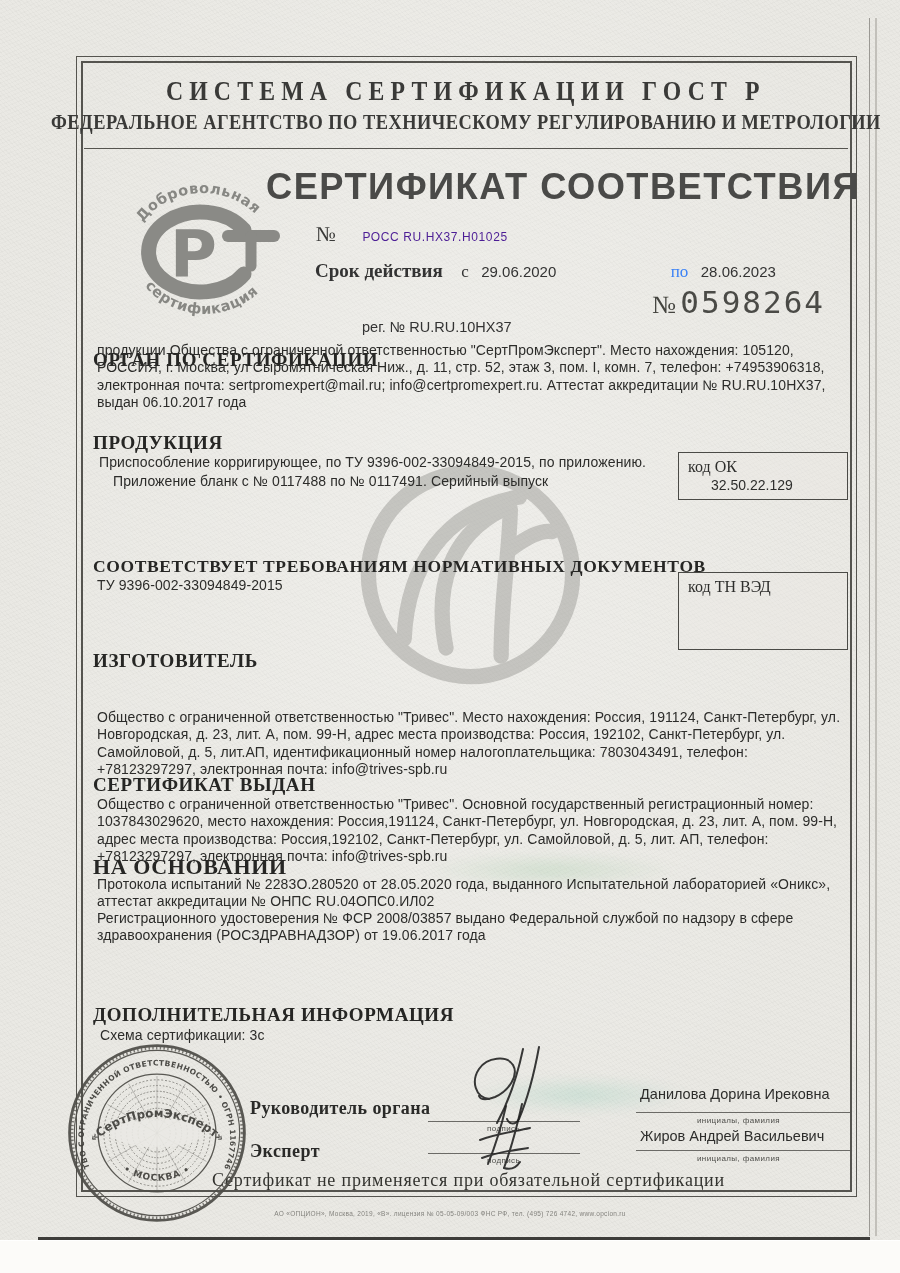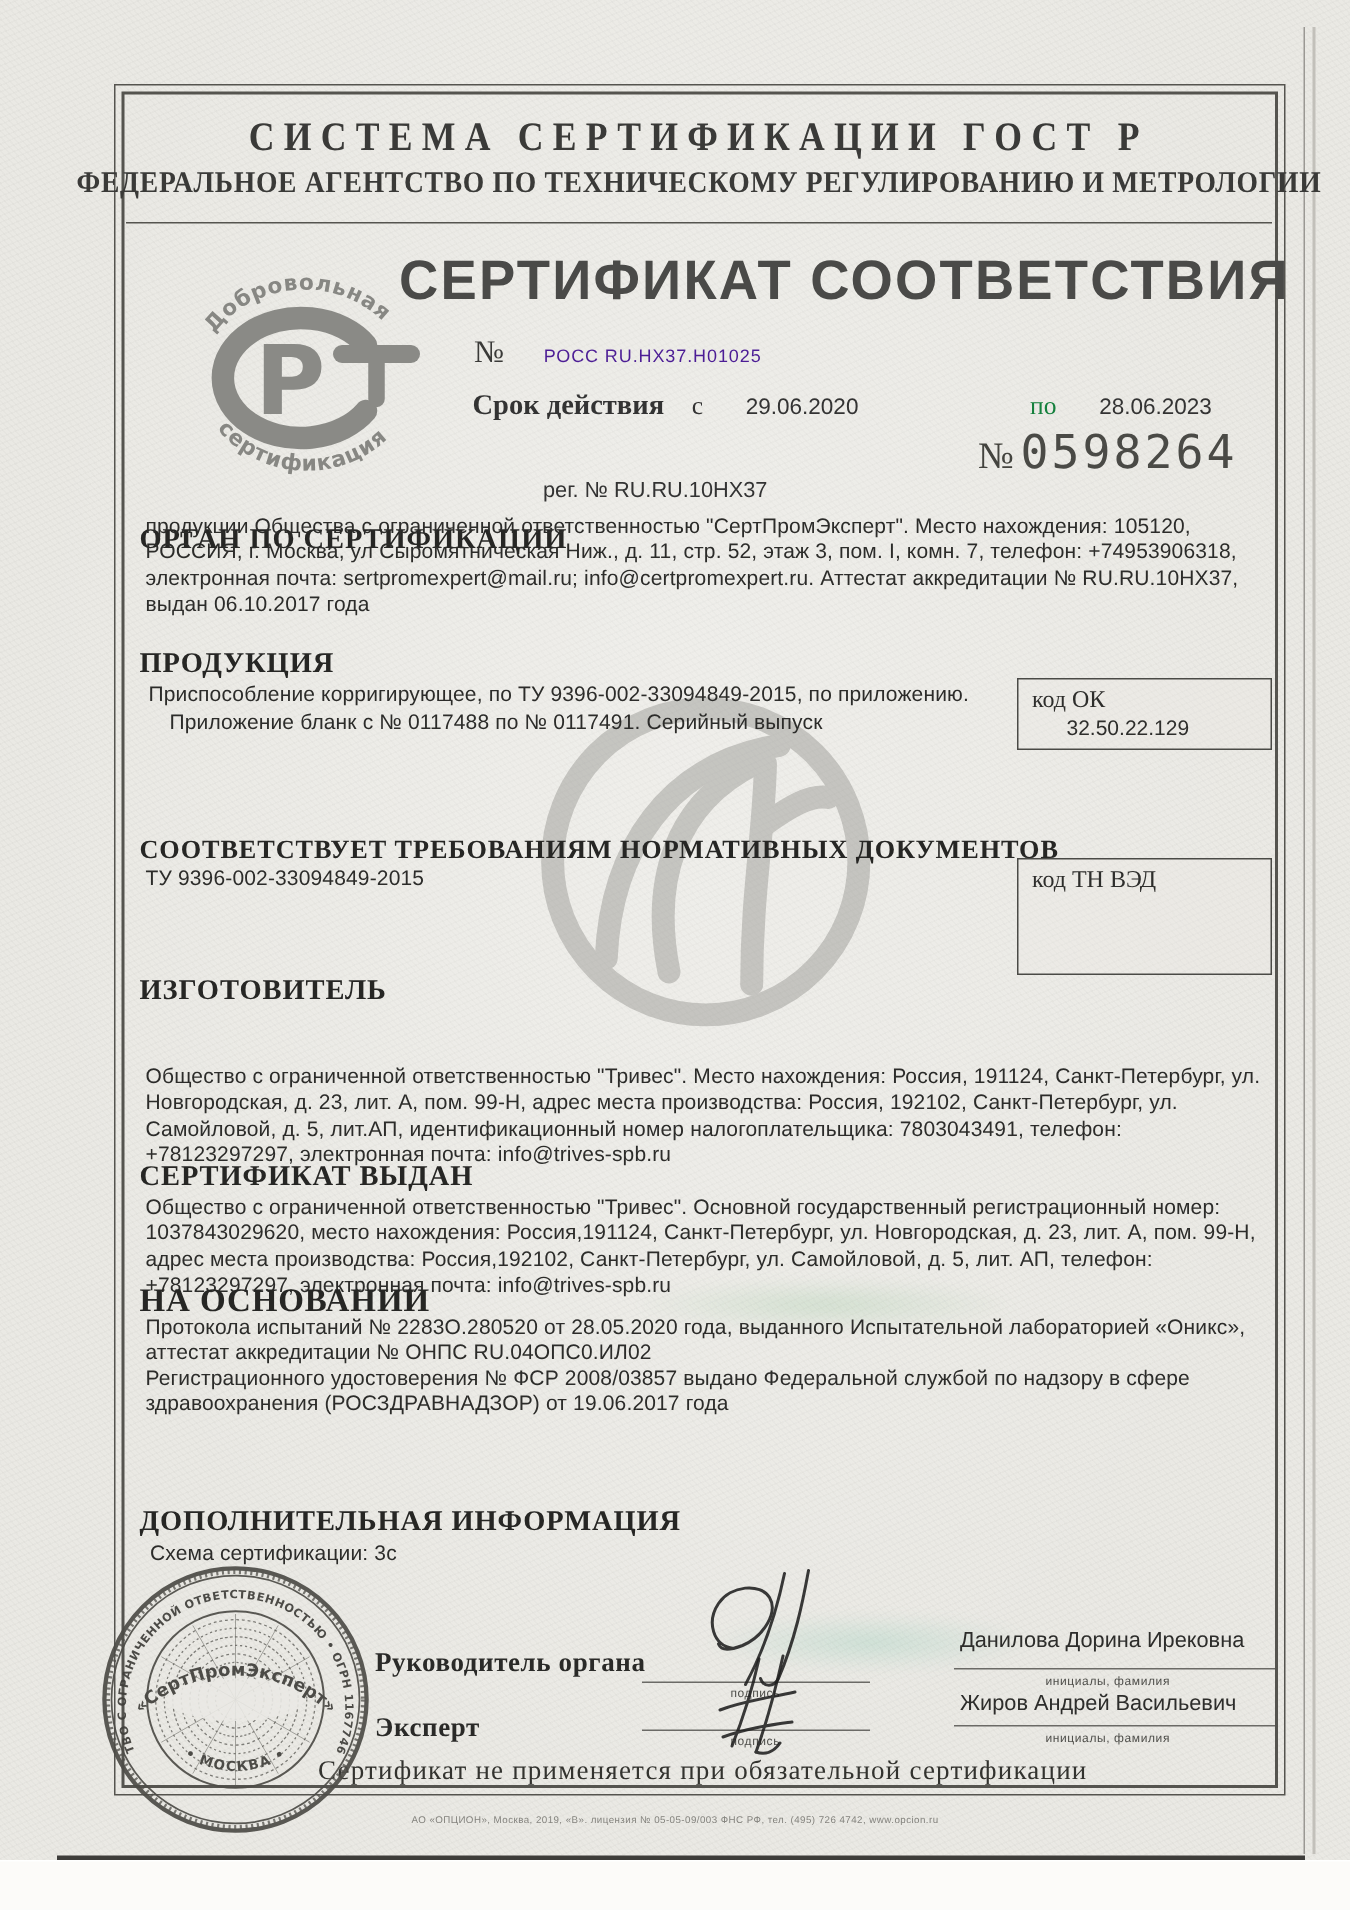--- a/index.html
+++ b/index.html
@@ -33,22 +33,22 @@
          letter-spacing:1.5px;color:#4a4a48;transform:scaleX(.98);transform-origin:left;
          white-space:nowrap;}
 
   .cert-num-row{position:absolute;left:316px;top:222px;}
   .cert-num-label{font-family:"Liberation Serif",serif;font-size:21px;color:#3a3a38;}
   .cert-num-value{font-size:12px;letter-spacing:.6px;color:#4c1d95;margin-left:22px;}
 
   .validity-row{position:absolute;left:315px;top:260px;white-space:nowrap;}
   .validity-label{font-family:"Liberation Serif",serif;font-weight:bold;font-size:19px;color:#333;}
   .validity-word{font-family:"Liberation Serif",serif;font-size:17px;color:#333;margin-left:14px;}
-  .validity-date{font-size:15px;color:#333;margin-left:24px;}
-  .validity-word2{font-family:"Liberation Serif",serif;font-size:17px;color:#15803d;margin-left:110px;}
+  .validity-date{font-size:15px;color:#333;margin-left:8px;}
+  .validity-word2{font-family:"Liberation Serif",serif;font-size:17px;color:#3b82f6;margin-left:110px;}
 
   .blank-num{position:absolute;left:652px;top:284px;white-space:nowrap;}
   .blank-num .lbl{font-family:"Liberation Serif",serif;font-size:25px;color:#44443f;}
   .blank-num .val{font-family:"DejaVu Sans Mono",monospace;font-size:31px;
                   letter-spacing:2px;color:#4a4a46;}
 
   .sec-heading{position:absolute;font-family:"Liberation Serif",serif;font-weight:bold;
                color:#262624;letter-spacing:.6px;white-space:nowrap;}
   .sec-body{position:absolute;font-size:14px;line-height:1.24;color:#2c2c2a;letter-spacing:.1px;}
   .reg-note{position:absolute;left:362px;top:319px;font-size:14.5px;color:#333;}

